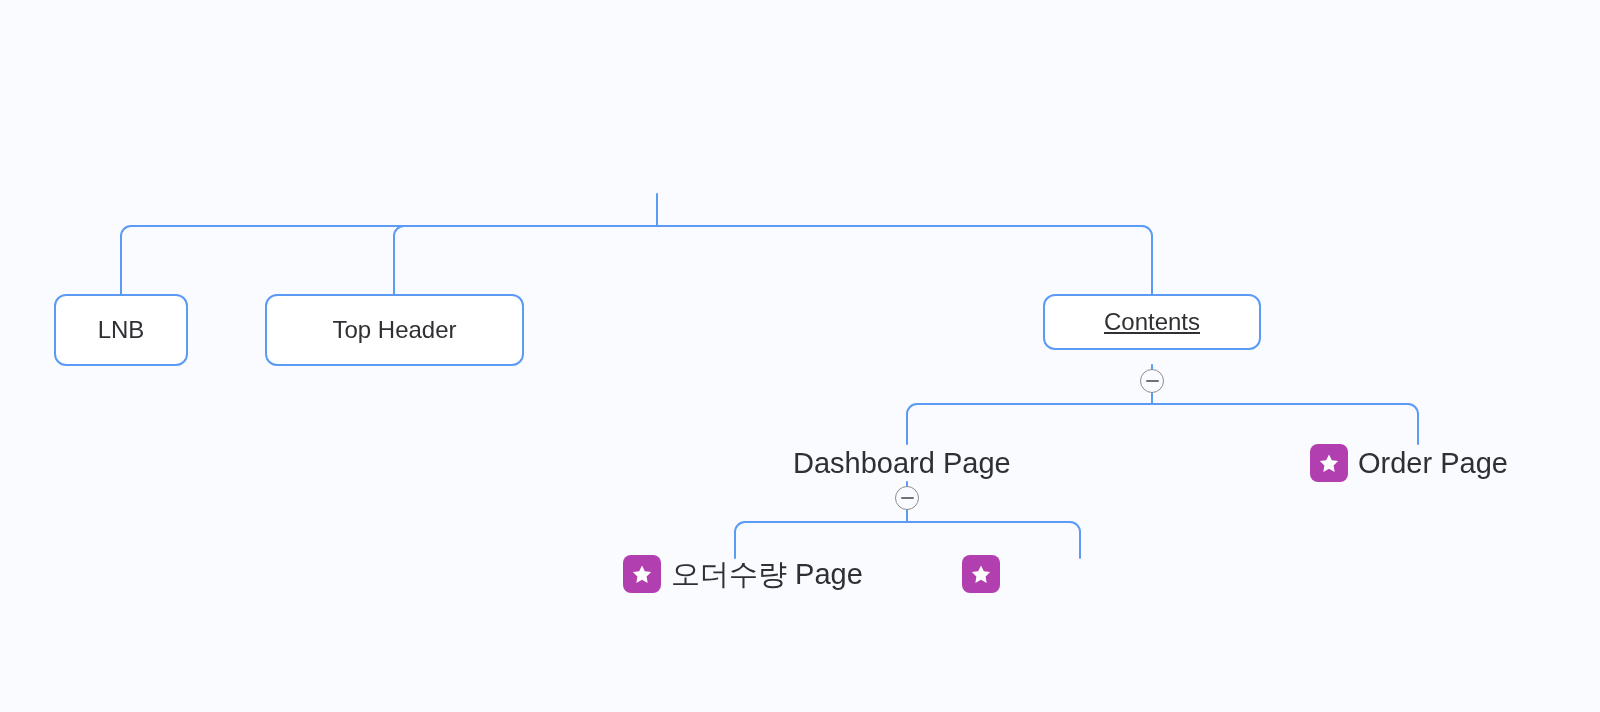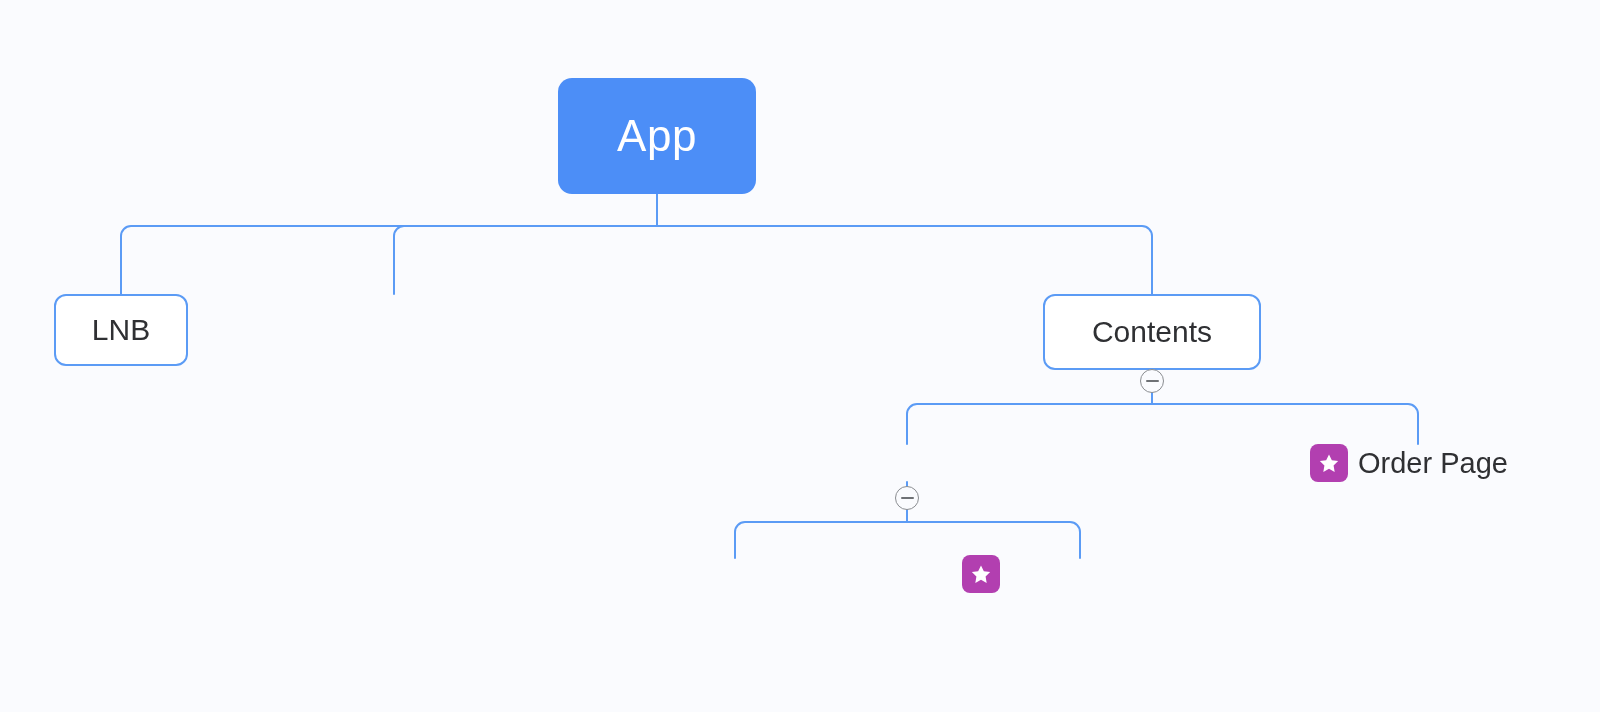--- a/index.html
+++ b/index.html
@@ -58,21 +58,21 @@
     font-weight: 400;
     letter-spacing: 0.5px;
   }
 
   
   .node-box {
     background: #ffffff;
     border: 2px solid #5b9bf5;
     border-radius: 12px;
     color: #2f3033;
-    font-size: 30px;
+    font-size: 24px;
     font-weight: 400;
     align-items: center;
   }
 
   
   .node-text {
     position: absolute;
     display: flex;
     align-items: center;
     color: #2f3033;
@@ -137,51 +137,62 @@
 
     <path d="M 1152 365 L 1152 404"></path>
     <path d="M 1152 404 L 917 404 A 10 10 0 0 0 907 414 L 907 444"></path>
     <path d="M 1152 404 L 1408 404 A 10 10 0 0 1 1418 414 L 1418 444"></path>
 
     <path d="M 907 482 L 907 522"></path>
     <path d="M 907 522 L 745 522 A 10 10 0 0 0 735 532 L 735 558"></path>
     <path d="M 907 522 L 1070 522 A 10 10 0 0 1 1080 532 L 1080 558"></path>
   </svg>
 
-  <div class="node node-root" style="left:558px; top:78px; width:198px; height:116px;">
-    <span>App</span>
-  </div>
 
   <div class="node node-box" style="left:54px; top:294px; width:134px; height:72px;">
     <span>LNB</span>
   </div>
 
-
-  <div class="node node-box" style="left:1043px; top:294px; width:218px; height:76px;">
+  <div class="node node-box" style="left:265px; top:294px; width:259px; height:72px;">
+    <span>Top Header</span>
+  </div>
+
+  <div class="node node-box" style="left:1043px; top:294px; width:218px; height:56px;text-decoration:underline;">
     <span>Contents</span>
   </div>
 
   <div class="toggle" style="left:1140px; top:369px;">
     <span class="bar"></span>
   </div>
 
+  <div class="node-text" style="left:793px; top:444px; height:38px;">
+    <span class="label">Dashboard Page</span>
+  </div>
 
   <div class="toggle" style="left:895px; top:486px;">
     <span class="bar"></span>
   </div>
 
   <div class="node-text" style="left:1310px; top:444px; height:38px;justify-content:flex-end;">
     <span class="star-badge">
       <svg width="22" height="22" viewBox="0 0 24 24" aria-hidden="true">
         <path d="M12 2.6 L15.1 8.9 L22 9.9 L17 14.8 L18.2 21.7 L12 18.4 L5.8 21.7 L7 14.8 L2 9.9 L8.9 8.9 Z" fill="#ffffff"></path>
       </svg>
     </span>
     <span class="label">Order Page</span>
   </div>
 
+  <div class="node-text" style="left:623px; top:555px; height:38px;">
+    <span class="star-badge">
+      <svg width="22" height="22" viewBox="0 0 24 24" aria-hidden="true">
+        <path d="M12 2.6 L15.1 8.9 L22 9.9 L17 14.8 L18.2 21.7 L12 18.4 L5.8 21.7 L7 14.8 L2 9.9 L8.9 8.9 Z" fill="#ffffff"></path>
+      </svg>
+    </span>
+    <span class="label">오더수량 Page</span>
+  </div>
 
   <div class="node-text" style="left:962px; top:555px; height:38px;">
     <span class="star-badge">
       <svg width="22" height="22" viewBox="0 0 24 24" aria-hidden="true">
         <path d="M12 2.6 L15.1 8.9 L22 9.9 L17 14.8 L18.2 21.7 L12 18.4 L5.8 21.7 L7 14.8 L2 9.9 L8.9 8.9 Z" fill="#ffffff"></path>
       </svg>
     </span>
   </div>
 
 </div>

